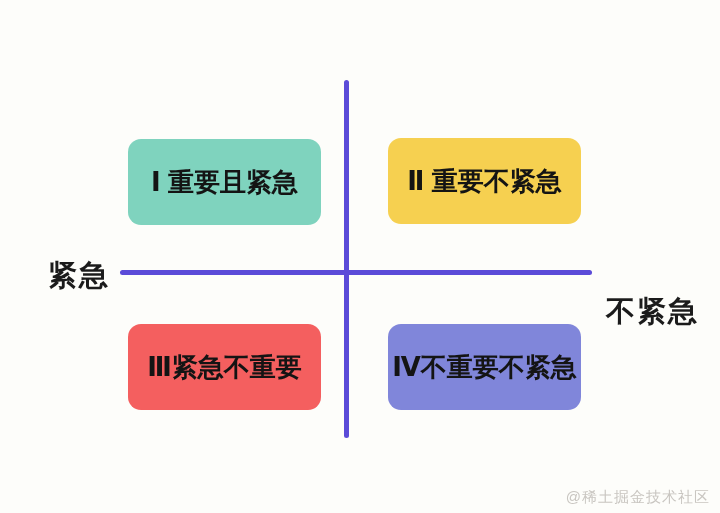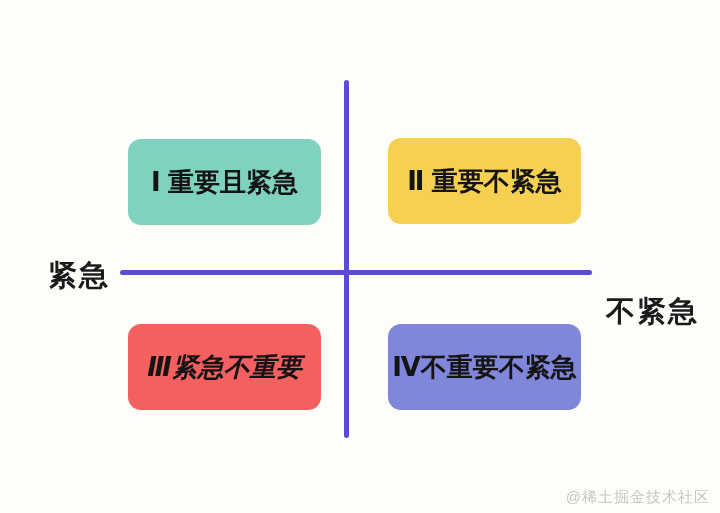--- a/index.html
+++ b/index.html
@@ -73,21 +73,21 @@
 
   <div class="axis-label axis-label-left">紧急</div>
   <div class="axis-label axis-label-right">不紧急</div>
 
   <div class="quadrant quadrant-1" style="background-color: rgb(127, 211, 190);">
     <span>Ⅰ 重要且紧急</span>
   </div>
   <div class="quadrant quadrant-2" style="background-color: rgb(246, 208, 80);">
     <span>Ⅱ 重要不紧急</span>
   </div>
-  <div class="quadrant quadrant-3" style="background-color: rgb(244, 95, 95); font-style: italic;">
+  <div class="quadrant quadrant-3" style="background-color: rgb(244, 95, 95);">
     <span>Ⅲ紧急不重要</span>
   </div>
   <div class="quadrant quadrant-4" style="background-color: rgb(128, 134, 218);">
     <span>Ⅳ不重要不紧急</span>
   </div>
 
   <div class="watermark">@稀土掘金技术社区</div>
 
 </div>
 

